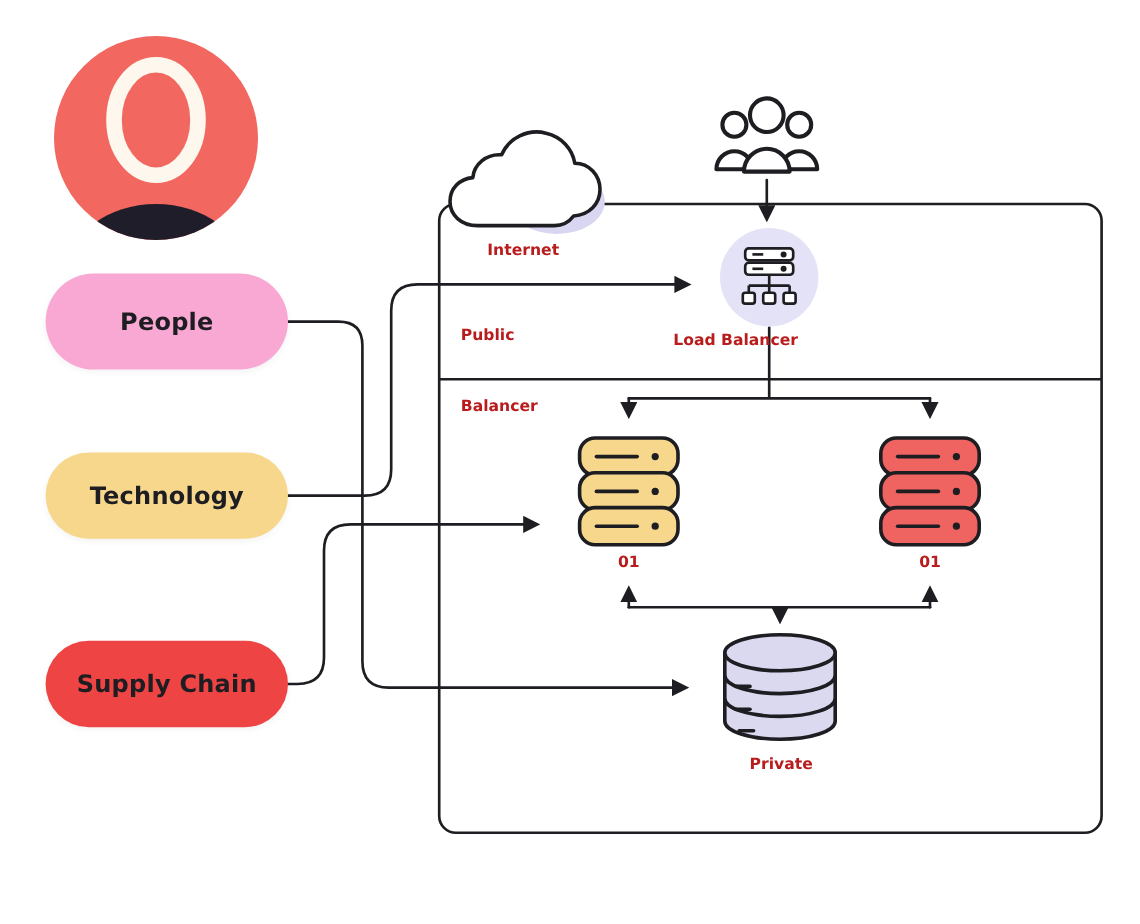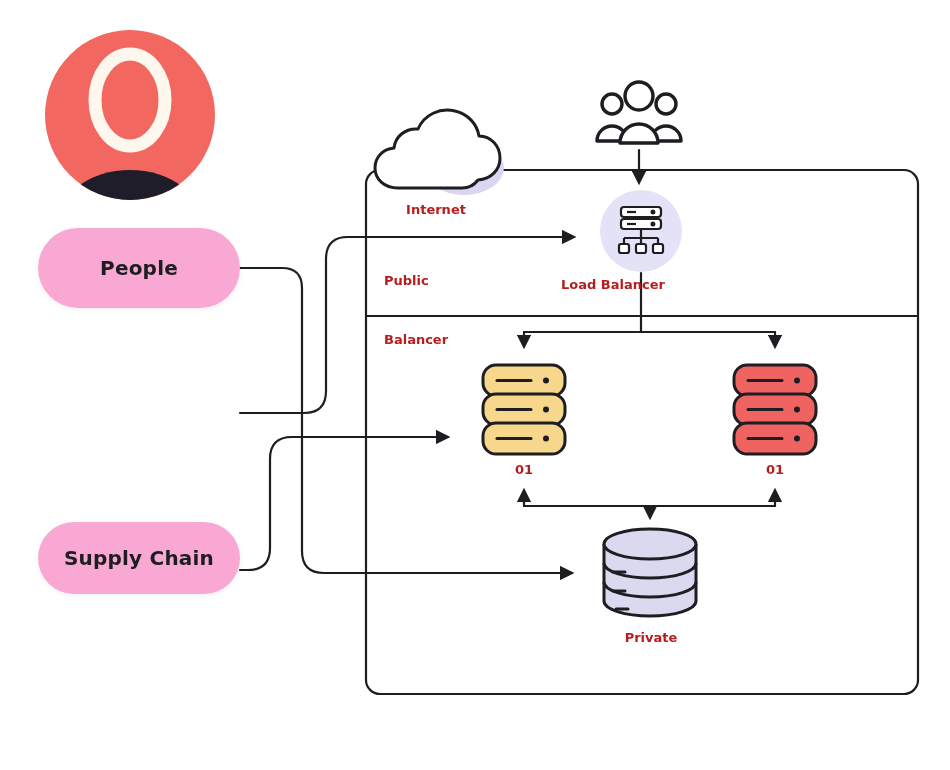--- a/index.html
+++ b/index.html
@@ -5,21 +5,21 @@
   html,body{margin:0;padding:0;background:#ffffff;}
   body{width:950px;height:770px;overflow:hidden;}
   .stage{position:relative;width:950px;height:770px;font-family:"DejaVu Sans","Liberation Sans",sans-serif;}
   .scene{position:absolute;left:0;top:0;width:950px;height:770px;}
   .avatar{position:absolute;left:45px;top:30px;width:170px;height:170px;}
   .pill{position:absolute;display:flex;align-items:center;justify-content:center;
         font-weight:700;font-size:20px;color:#1d1d22;letter-spacing:.2px;
         box-shadow:0 2px 6px rgba(0,0,0,0.05);}
   .pill-people{left:38px;top:228px;width:202px;height:80px;border-radius:40px;background:#f9a8d4;}
   .pill-technology{left:38px;top:377px;width:202px;height:72px;border-radius:36px;background:#f6d78b;}
-  .pill-supply{left:38px;top:522px;width:202px;height:72px;border-radius:36px;background:#f9a8d4;}
+  .pill-supply{left:38px;top:534px;width:202px;height:72px;border-radius:36px;background:#ef4444;}
   .lbl{position:absolute;font-weight:700;font-size:13px;color:#b91c1c;
        transform:translate(-50%,-50%);white-space:nowrap;}
   .lbl.left{transform:translate(0,-50%);}
 </style>
 </head>
 <body>
 
 <div class="stage">
 
   <svg class="scene" viewBox="0 0 950 770">
@@ -144,20 +144,23 @@
       <g clip-path="url(#avclip)">
         <ellipse cx="85" cy="70" rx="35" ry="46" fill="#f2675f" stroke="#fdf7ee" stroke-width="13"></ellipse>
         <ellipse cx="85" cy="197" rx="74" ry="57" fill="#201d2b"></ellipse>
       </g>
     </svg>
   </div>
 
   <div class="pill pill-people">
     <span>People</span>
   </div>
+  <div class="pill pill-technology">
+    <span>Technology</span>
+  </div>
   <div class="pill pill-supply">
     <span>Supply Chain</span>
   </div>
 
   <div class="lbl" style="left:436px;top:209px;">Internet</div>
   <div class="lbl left" style="left:384px;top:280px;">Public</div>
   <div class="lbl left" style="left:384px;top:339px;">Balancer</div>
   <div class="lbl" style="left:613px;top:284px;">Load Balancer</div>
   <div class="lbl" style="left:524px;top:469px;text-align:right;">01</div>
   <div class="lbl" style="left:775px;top:469px;">01</div>

